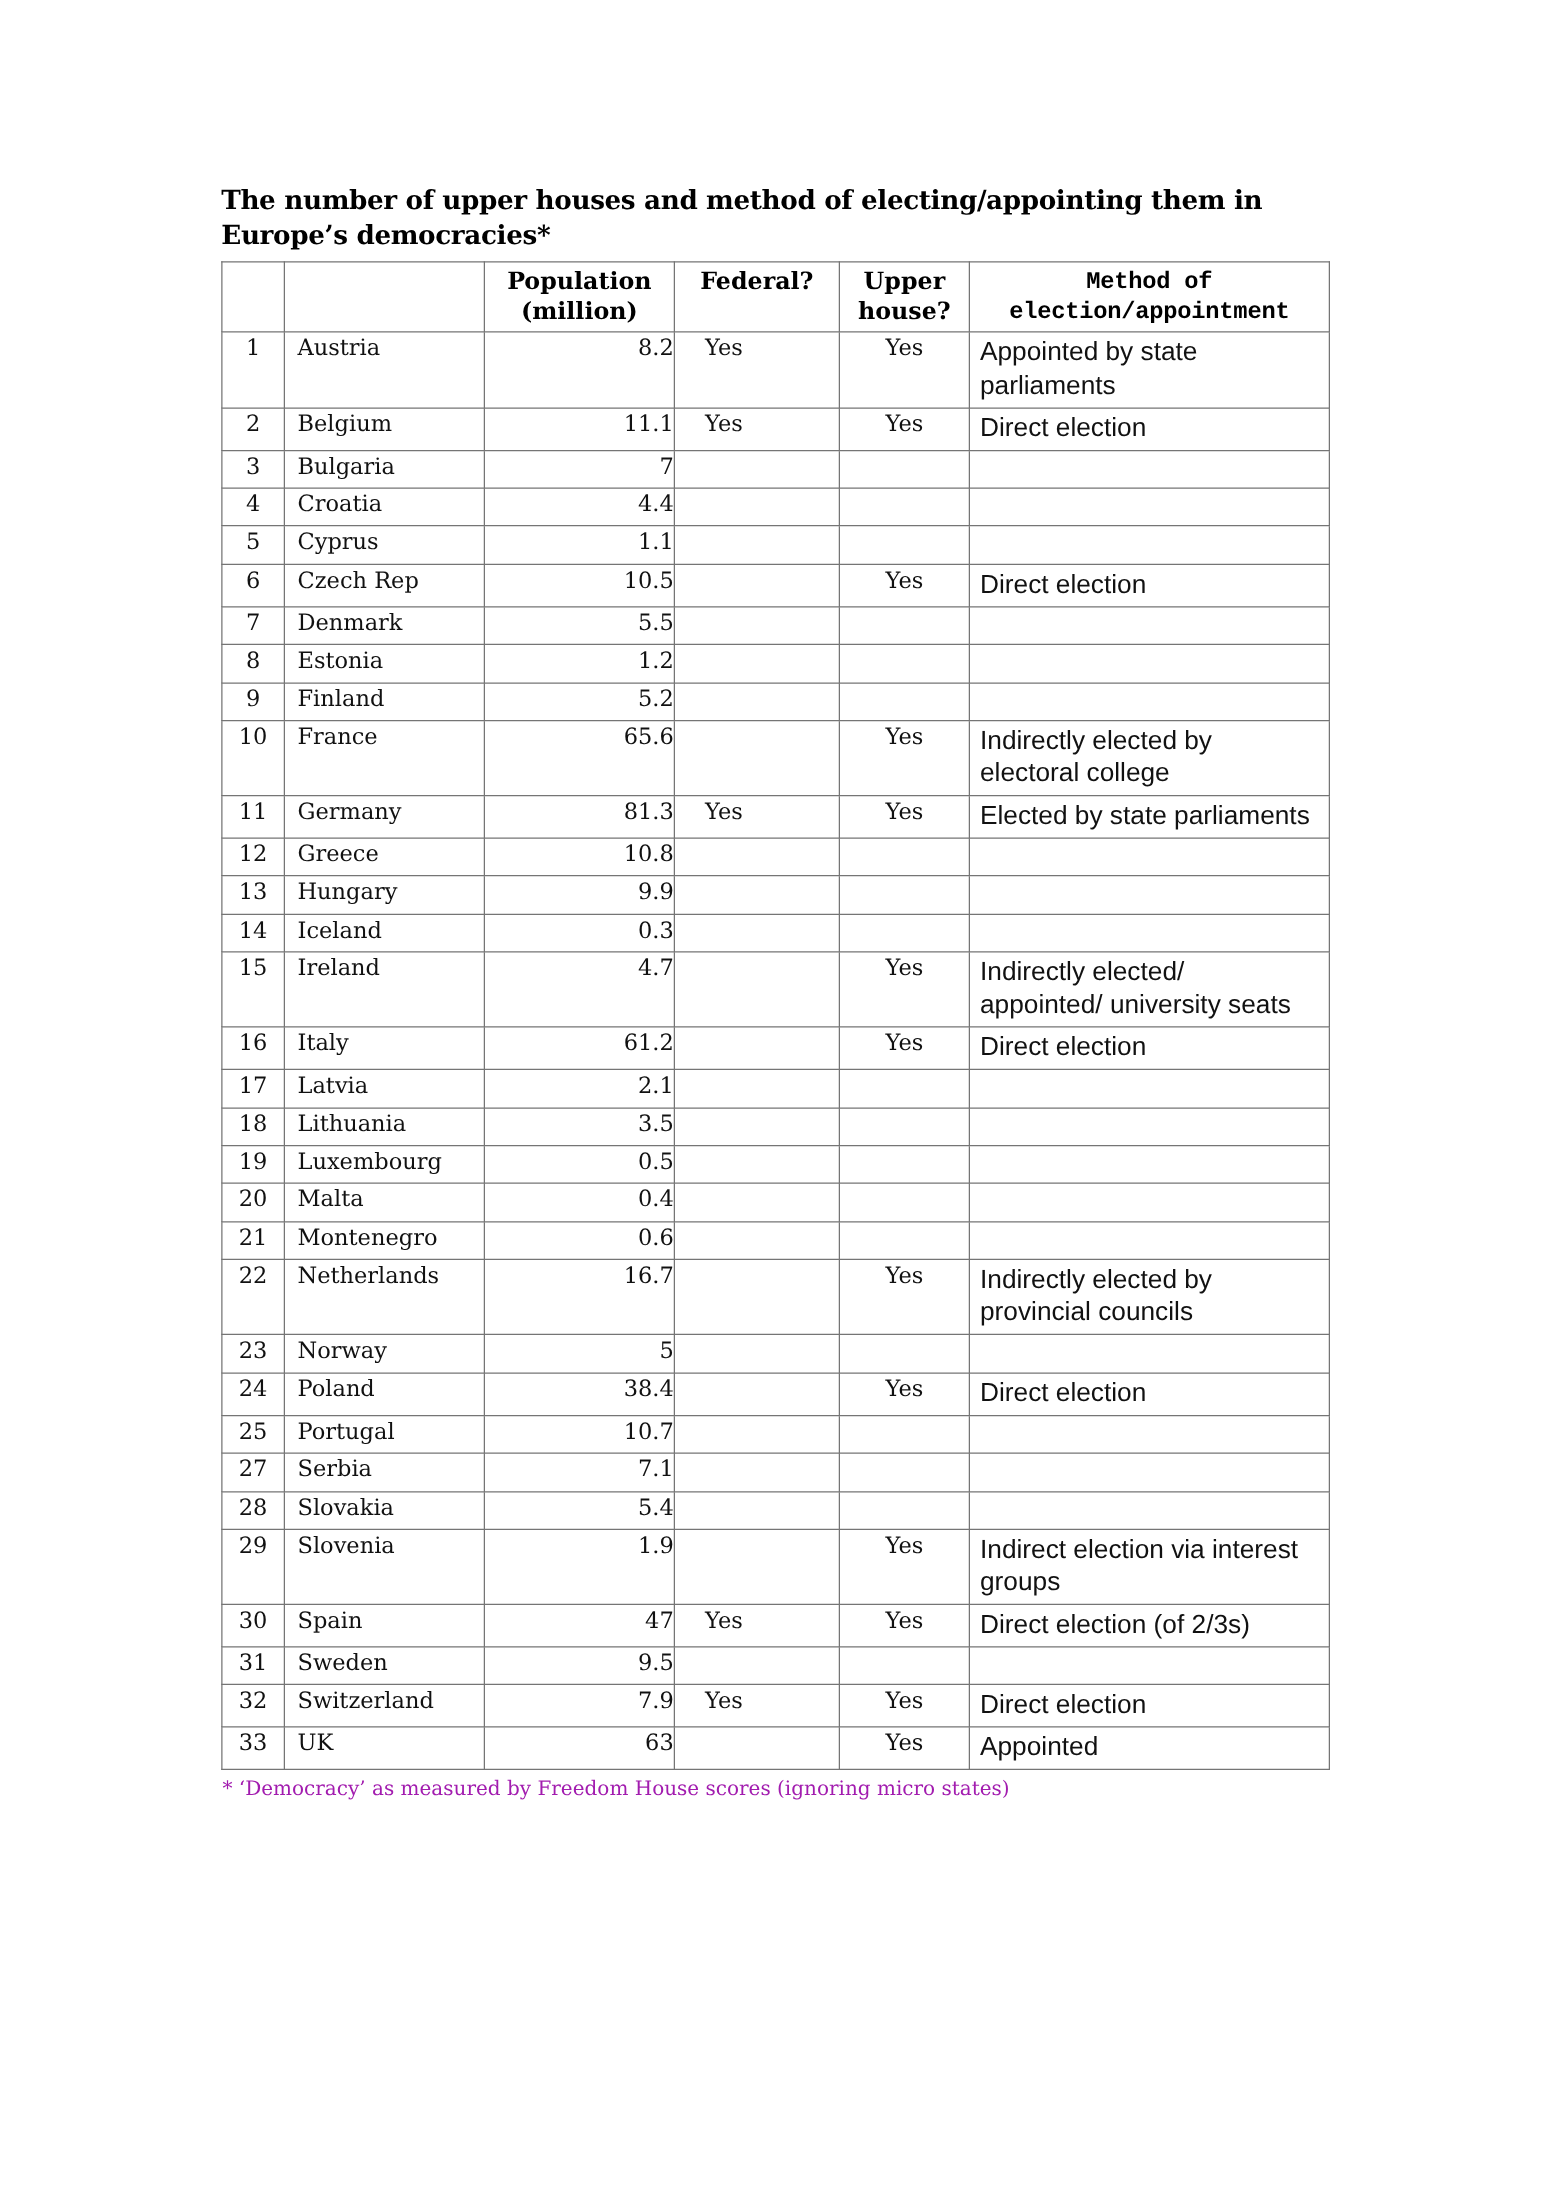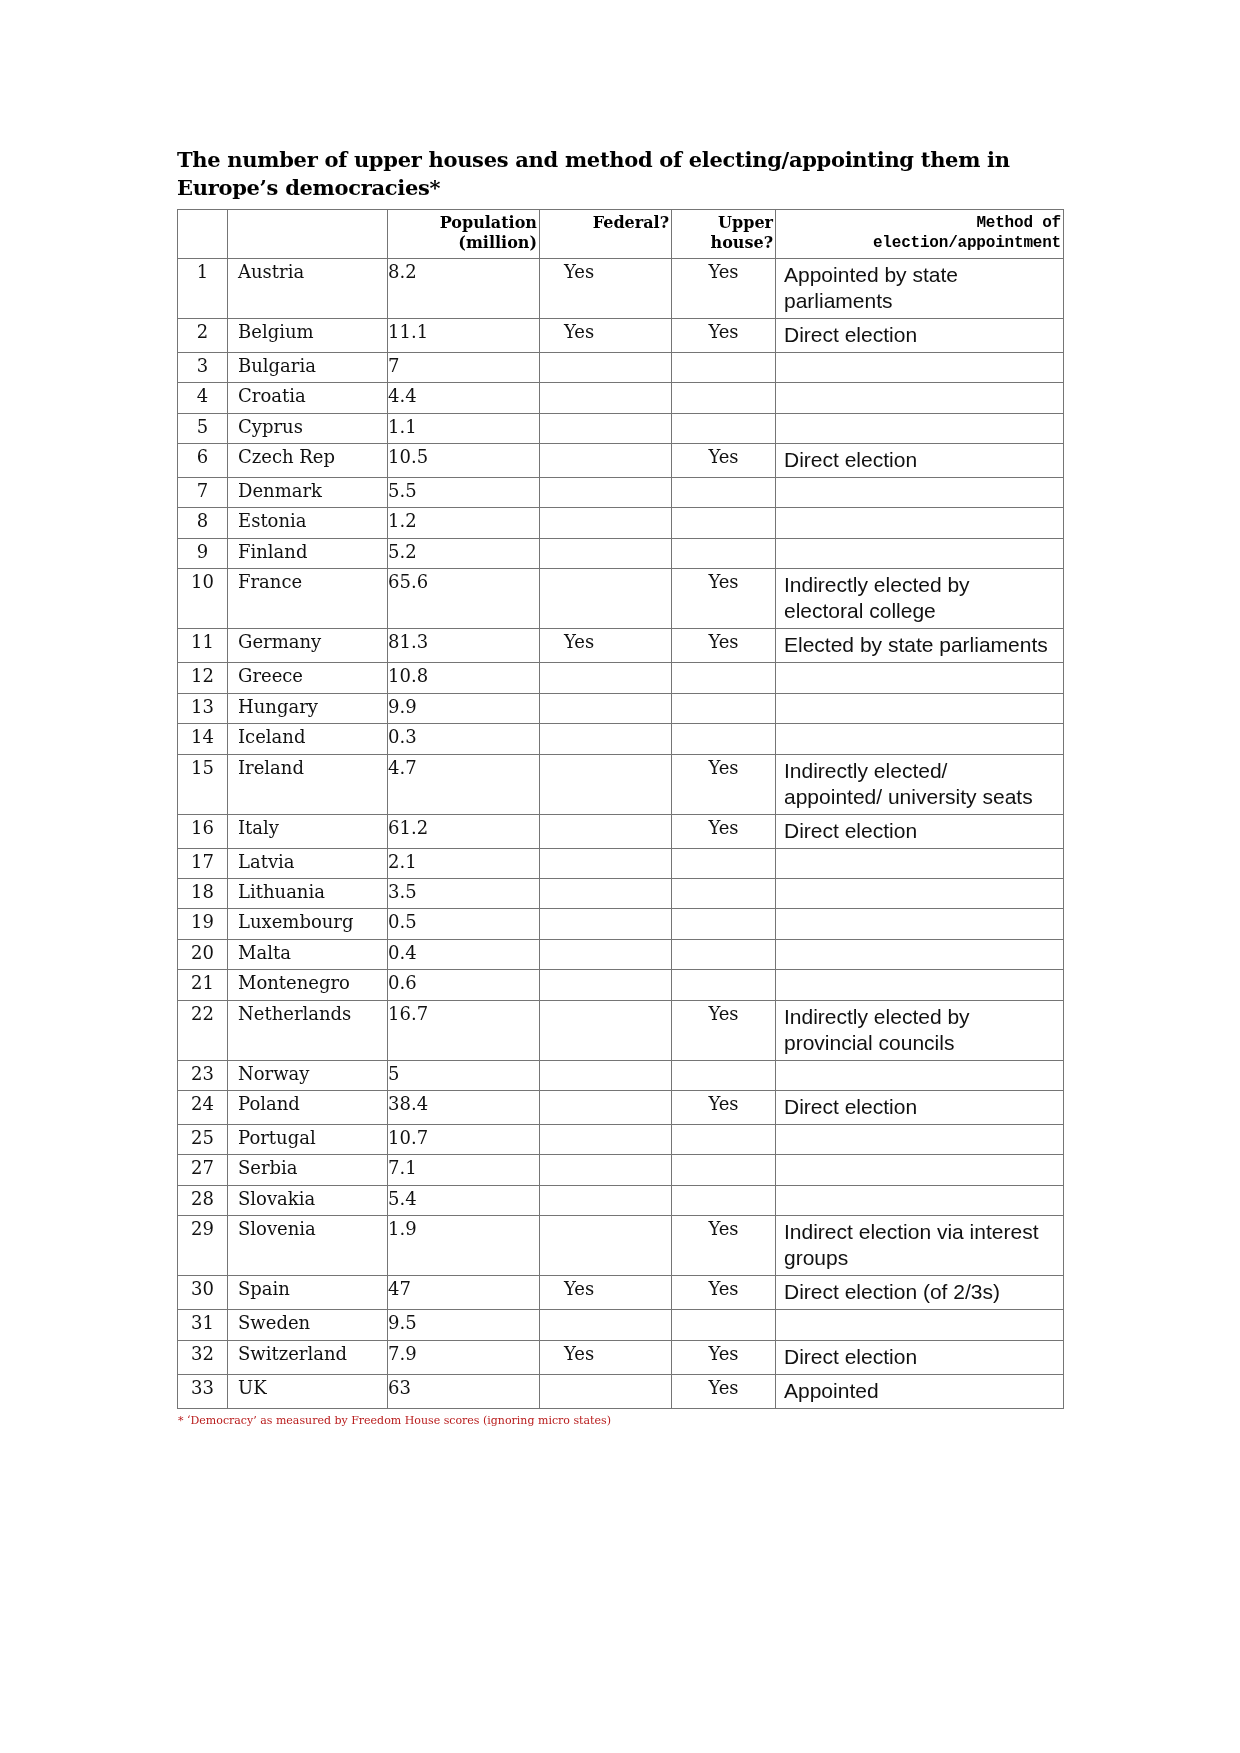--- a/index.html
+++ b/index.html
@@ -33,51 +33,51 @@
     width: 886px;
   }
   .uh-table th, .uh-table td {
     border: 1.5px solid #757575;
     vertical-align: top;
     overflow: hidden;
   }
   .uh-table th {
     font-family: "DejaVu Serif", serif;
     font-weight: bold;
-    font-size: 16px;
+    font-size: 19px;
     line-height: 1.28;
-    text-align: right;
+    text-align: center;
     white-space: pre-line;
     padding: 3px 2px 4px 2px;
     color: #000;
   }
   .uh-table td {
     font-family: "DejaVu Serif", serif;
     font-size: 18px;
     line-height: 1.3;
     padding: 1px 0 5px 0;
   }
   td.c-num   { text-align: center; }
   td.c-country { padding-left: 10px; }
-  td.c-pop   { text-align: left; }
+  td.c-pop   { text-align: right; }
   td.c-fed   { padding-left: 24px; }
   td.c-upper { text-align: center; }
   td.c-method {
     font-family: Liberation Sans, sans-serif;
     font-size: 21px;
     line-height: 1.24;
     padding: 3px 6px 4px 8px;
     white-space: pre-line;
   }
   th.h-method { letter-spacing: -0.2px; font-family: Liberation Mono, monospace; }
   .footnote {
     font-family: "DejaVu Serif", serif;
-    font-size: 11px;
+    font-size: 16px;
     margin: 5px 0 0 1px;
-    color: #b91c1c;
+    color: #a21caf;
   }
 </style>
 </head>
 <body>
 
 <div class="page">
 
   <div class="doc-title">The number of upper houses and method of electing/appointing them in Europe’s democracies*</div>
 
   <table class="uh-table">

